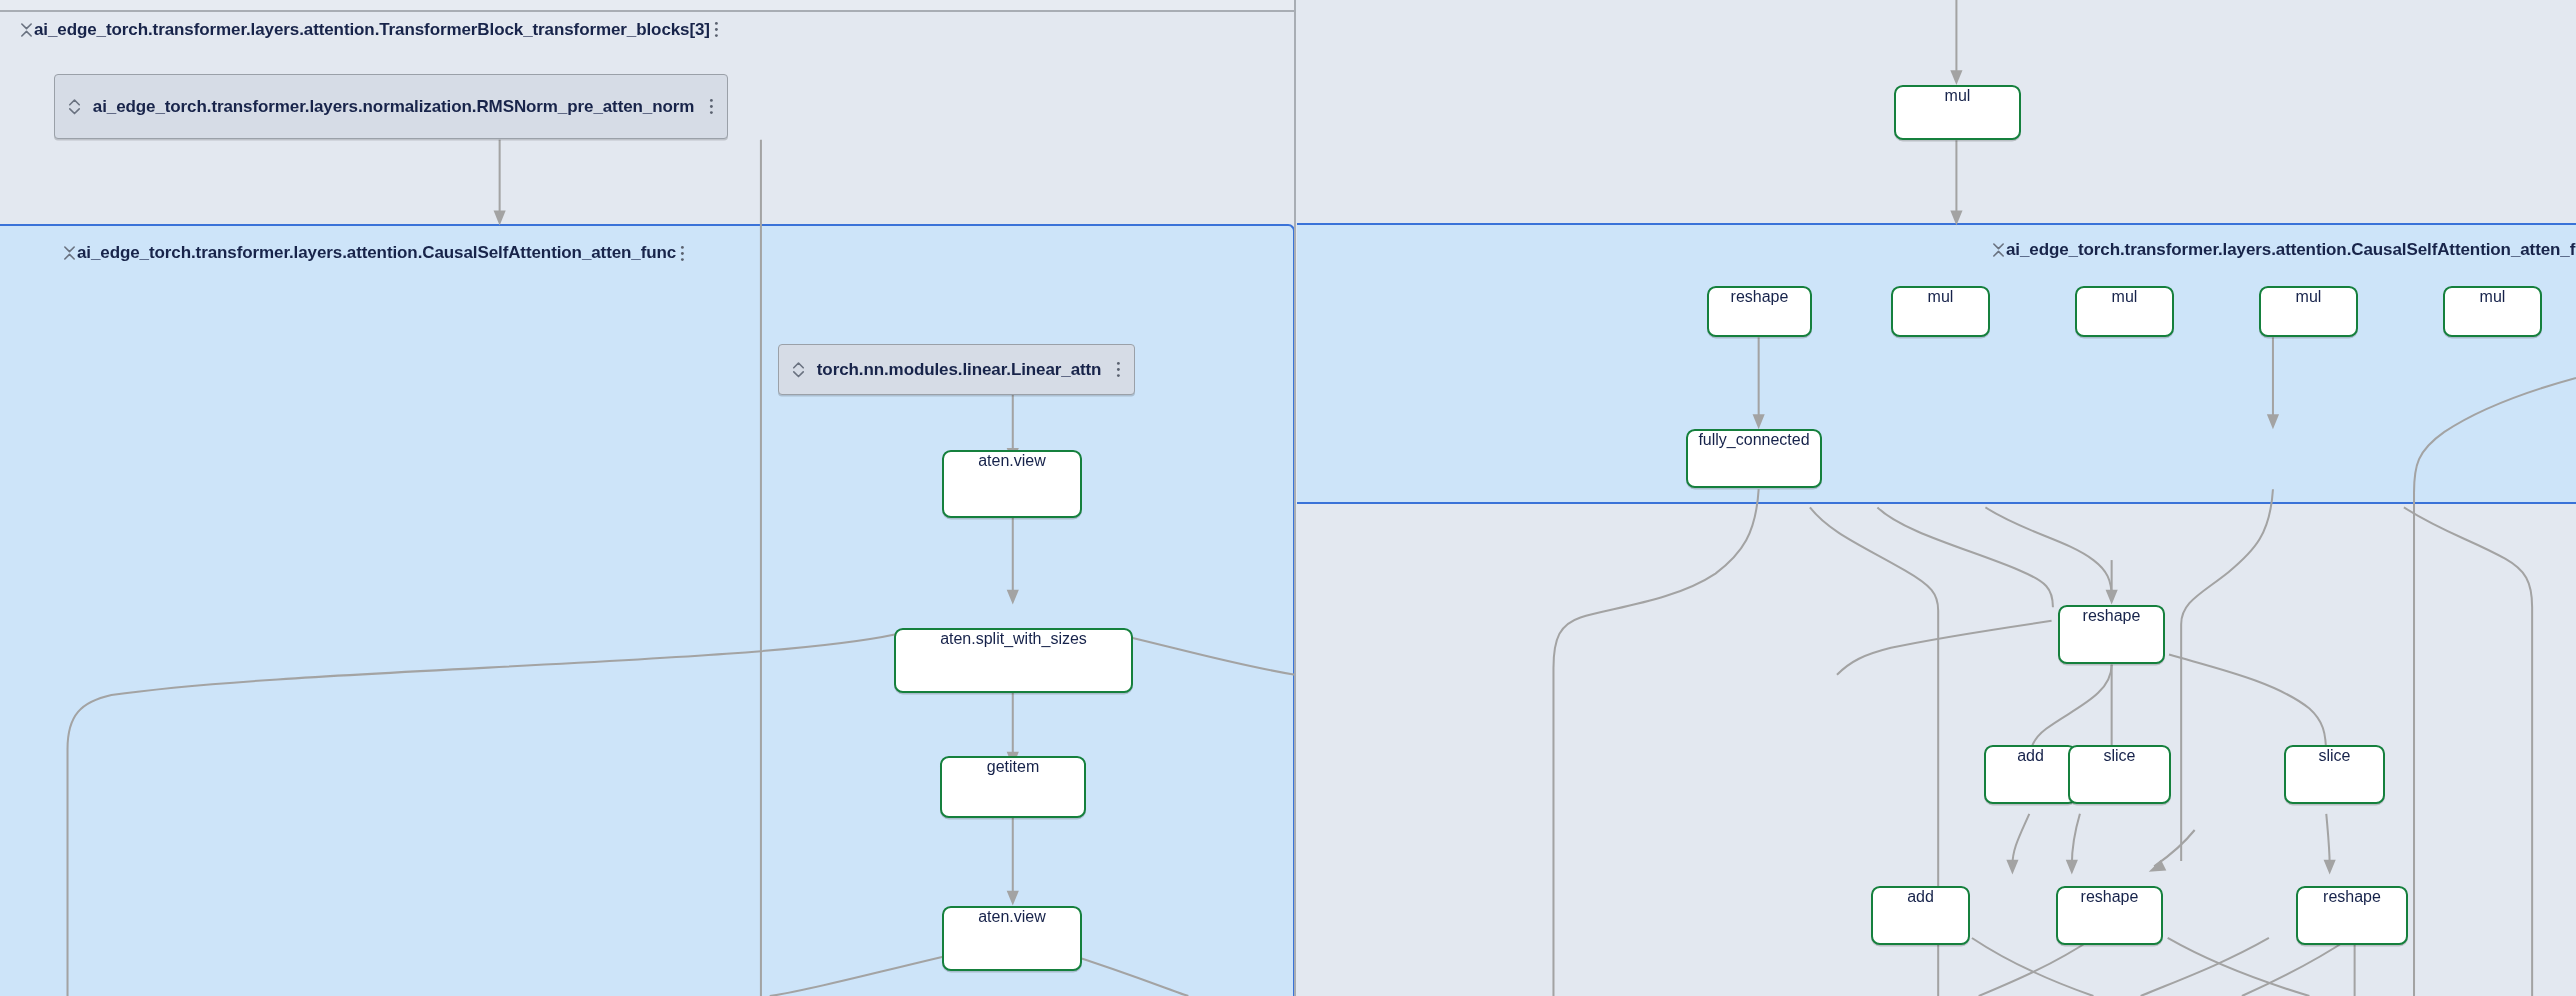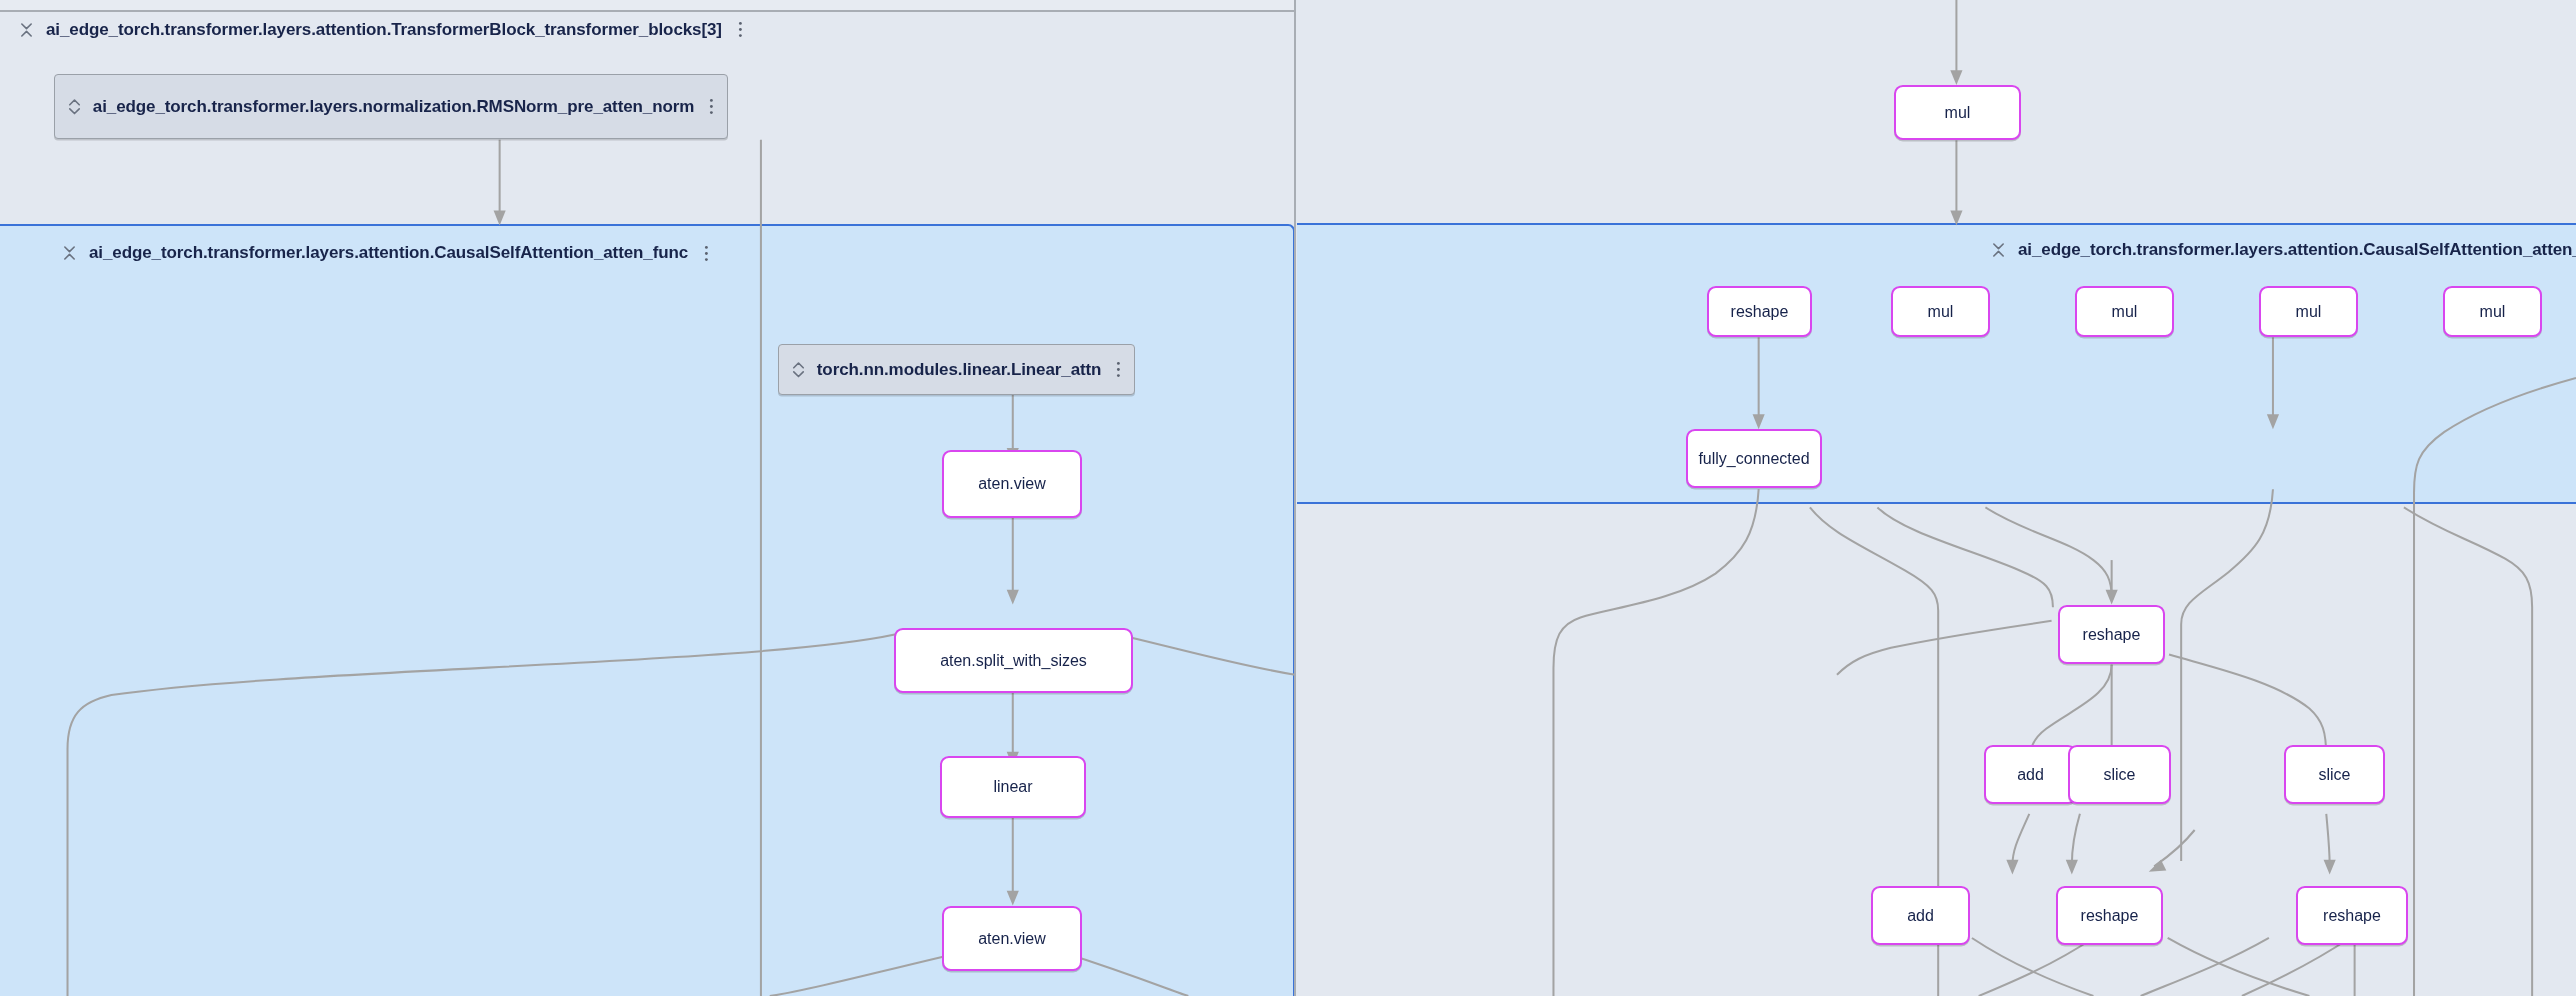--- a/index.html
+++ b/index.html
@@ -61,21 +61,20 @@
     border-radius: 6.8px;
   }
   .group-selected.nb-left  { border-left: none;  border-top-left-radius: 0;  border-bottom-left-radius: 0; }
   .group-selected.nb-right { border-right: none; border-top-right-radius: 0; border-bottom-right-radius: 0; }
   .group-selected.nb-bottom{ border-bottom: none; border-bottom-left-radius: 0; border-bottom-right-radius: 0; }
 
   .group-header {
     position: absolute;
     display: flex;
     align-items: center;
-    gap: 12px;
     white-space: nowrap;
     cursor: pointer;
   }
   .group-title {
     font-size: 17px;
     font-weight: bold;
     color: #18244a;
     letter-spacing: -0.1px;
   }
 
@@ -99,24 +98,24 @@
     font-weight: bold;
     color: #18244a;
     letter-spacing: -0.1px;
   }
 
   
   .node {
     position: absolute;
     box-sizing: border-box;
     display: flex;
-    align-items: center;
+    align-items: flex-start;
     justify-content: center;
     background: #ffffff;
-    border: 2px solid #d946ef;
+    border: 2px solid #15803d;
     border-radius: 8.8px;
     box-shadow: 0 1.4px 0 rgba(0,0,0,0.18);
     cursor: pointer;
   }
   .node-label {
     font-size: 16px;
     color: #16224a;
     white-space: nowrap;
   }
 
@@ -245,21 +244,21 @@
 
     <div class="node" style="left:942px; top:450px; width:140px; height:68px;">
       <span class="node-label">aten.view</span>
     </div>
 
     <div class="node" style="left:894px; top:628px; width:239px; height:65px;">
       <span class="node-label">aten.split_with_sizes</span>
     </div>
 
     <div class="node" style="left:940px; top:756px; width:146px; height:62px;">
-      <span class="node-label">linear</span>
+      <span class="node-label">getitem</span>
     </div>
 
     <div class="node" style="left:942px; top:906px; width:140px; height:65px;">
       <span class="node-label">aten.view</span>
     </div>
 
   </div>
 
   <div class="pane" id="pane-right">
 

